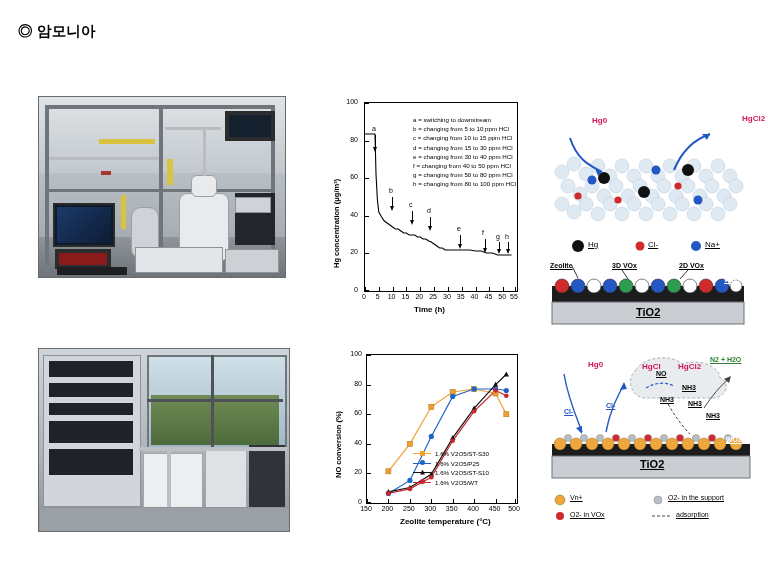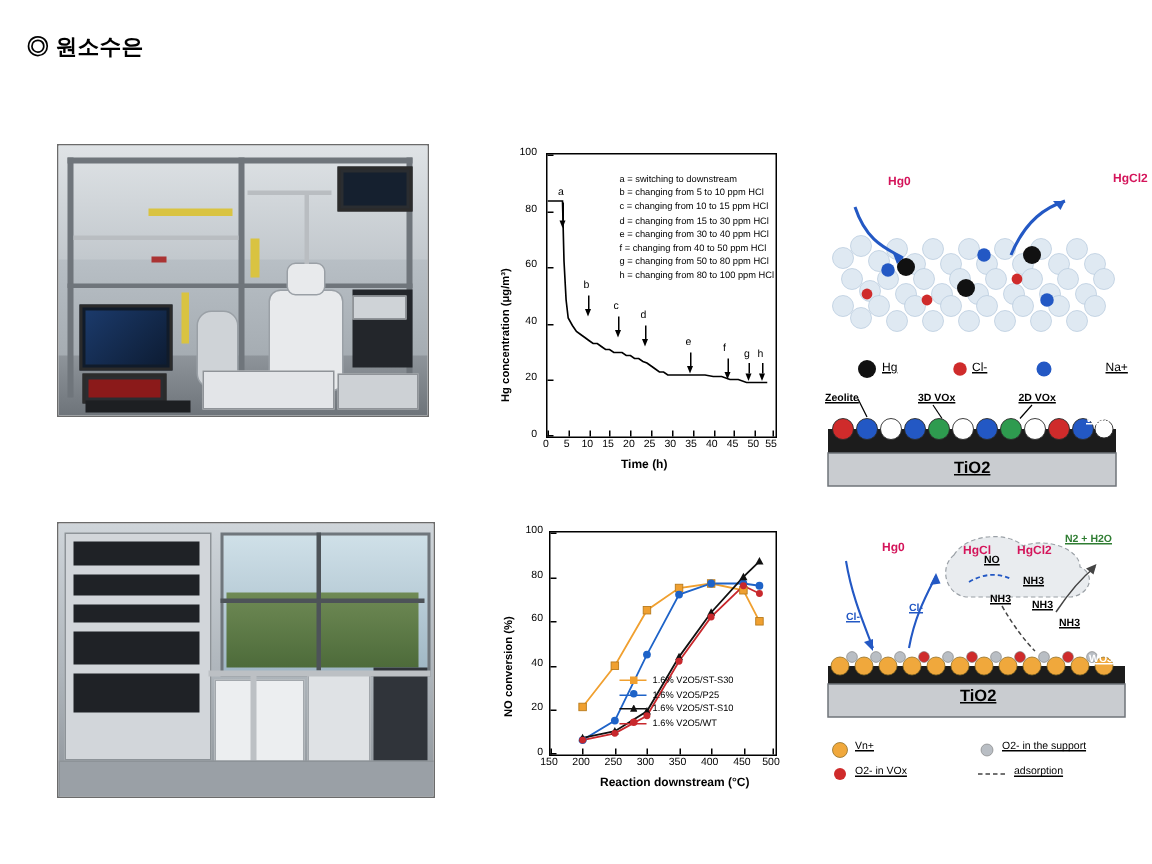--- a/index.html
+++ b/index.html
@@ -89,21 +89,21 @@
   #sch3{left:548px;top:348px;width:206px;height:185px;}
   .smalltxt{position:absolute;font-size:7px;text-decoration:underline;}
 
   .hgc{position:absolute;font-size:8px;font-weight:bold;color:#d4145a;padding-left:36px;}
 </style>
 </head>
 <body>
 
 <div class="slide">
 
-  <div class="h1">◎ 원소수은</div>
+  <div class="h1">◎ 암모니아</div>
 
 
   <div class="photo photo-1 p1">
     <div class="p1bg"></div>
     <div class="wall"></div>
     <div class="floor"></div>
 
     <div class="rack" style="left:6px;top:8px;width:4px;height:160px;"></div>
     <div class="rack" style="left:120px;top:8px;width:4px;height:150px;"></div>
     <div class="rack" style="left:232px;top:8px;width:4px;height:160px;"></div>
@@ -362,21 +362,21 @@
 
     <div class="ticklbl" style="left:36px;top:157px;width:16px;">150</div>
     <div class="ticklbl" style="left:57.4px;top:157px;width:16px;">200</div>
     <div class="ticklbl" style="left:78.9px;top:157px;width:16px;">250</div>
     <div class="ticklbl" style="left:100.3px;top:157px;width:16px;">300</div>
     <div class="ticklbl" style="left:121.7px;top:157px;width:16px;">350</div>
     <div class="ticklbl" style="left:143.1px;top:157px;width:16px;">400</div>
     <div class="ticklbl" style="left:164.6px;top:157px;width:16px;">450</div>
     <div class="ticklbl" style="left:184px;top:157px;width:16px;">500</div>
 
-    <div class="axttl" style="left:78px;top:169px;">Reaction downstream (°C)</div>
+    <div class="axttl" style="left:78px;top:169px;">Zeolite temperature (°C)</div>
   </div>
 
   <div class="sch" id="sch1">
     <svg width="200" height="160" viewBox="0 0 200 160" style="position:absolute;left:0;top:0;">
 
       <g>
         <g fill="#dfe9f2" stroke="#b8cbdd" stroke-width="0.5">
           <circle cx="14" cy="72" r="7"></circle>
             <circle cx="26" cy="64" r="7"></circle>
             <circle cx="38" cy="74" r="7"></circle>
@@ -449,21 +449,21 @@
 
     <div class="hgc" style="left:8px;top:16px;">
       <span>Hg0</span>
     </div>
     <div class="hgc" style="left:158px;top:14px;">
       <span>HgCl2</span>
     </div>
 
     <div class="smalltxt" style="left:40px;top:140px;font-size:8px;">Hg</div>
     <div class="smalltxt" style="left:100px;top:140px;font-size:8px;">Cl-</div>
-    <div class="smalltxt" style="left:157px;top:140px;font-size:8px;margin-left:32px;">Na+</div>
+    <div class="smalltxt" style="left:157px;top:140px;font-size:8px;">Na+</div>
   </div>
 
   <div class="sch" id="sch2">
     <svg width="200" height="70" viewBox="0 0 200 70" style="position:absolute;left:0;top:0;">
 
       <rect x="4" y="24" width="192" height="16" fill="#1c1c1c"></rect>
 
       <rect x="4" y="40" width="192" height="22" fill="#c9ccd0" stroke="#6f747a" stroke-width="1"></rect>
 
       <g stroke="#2b2b2b" stroke-width="0.6">

